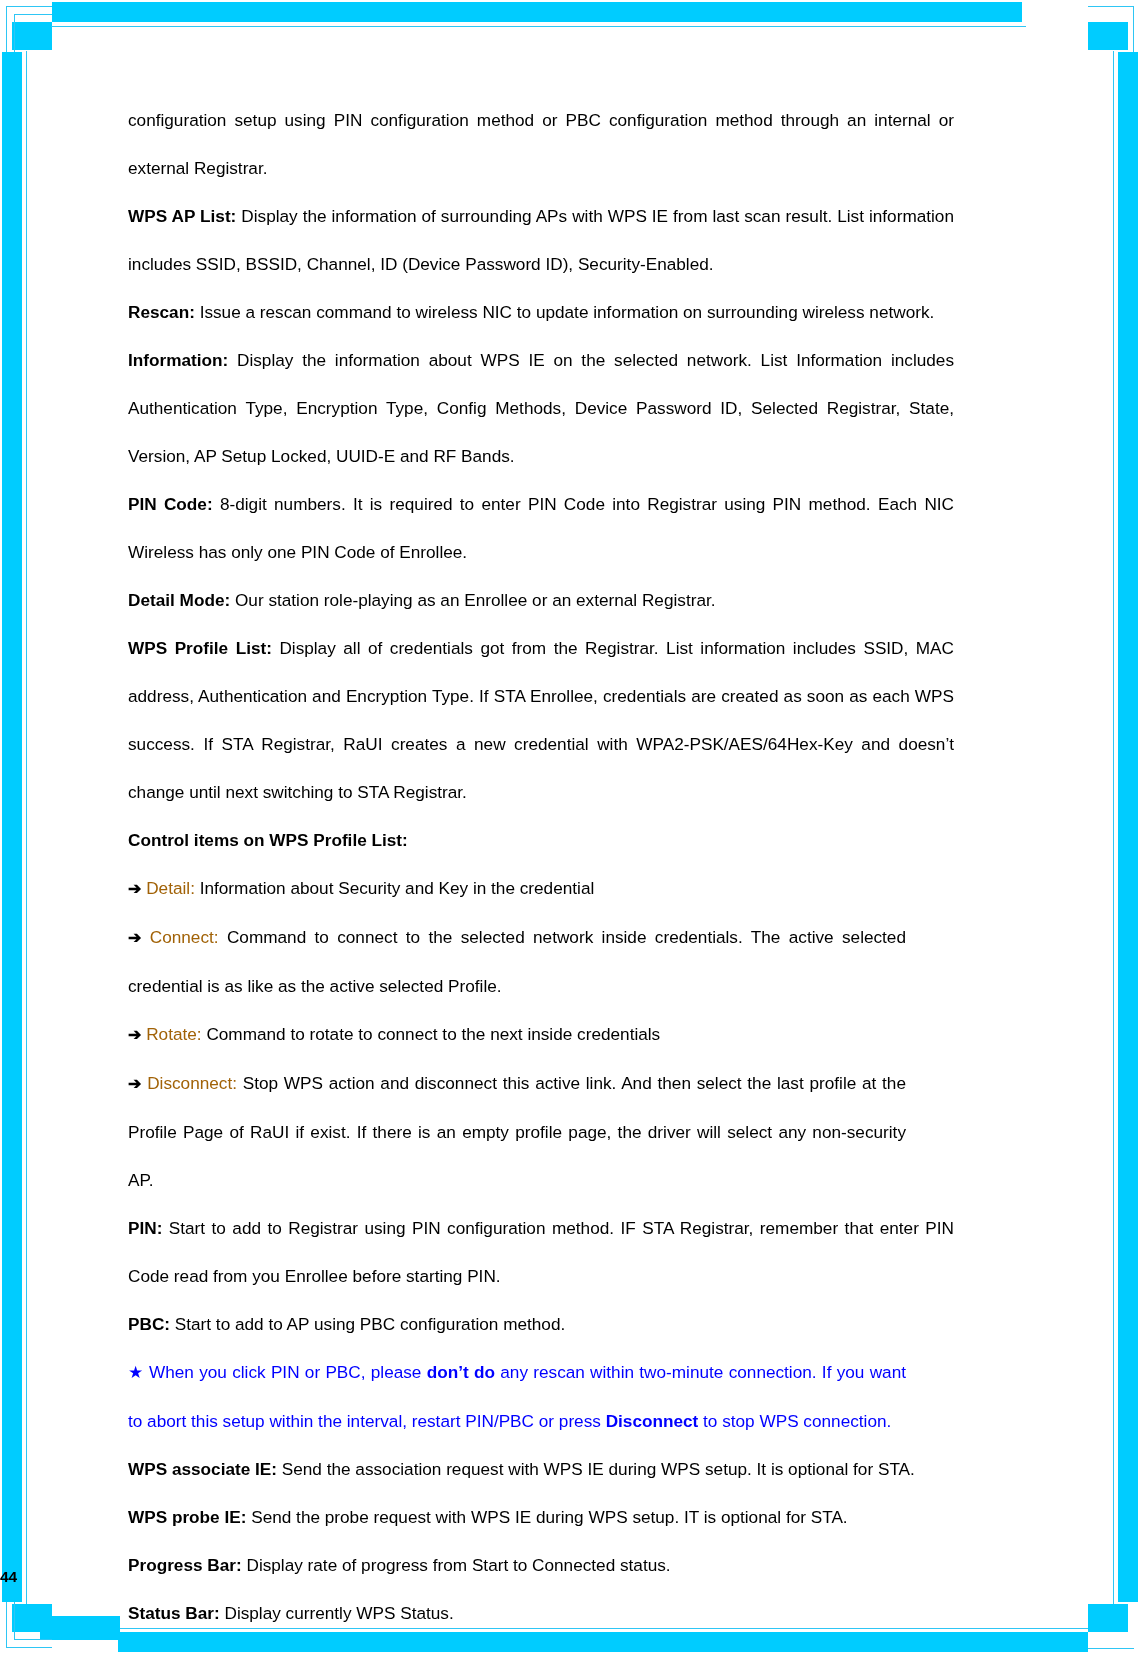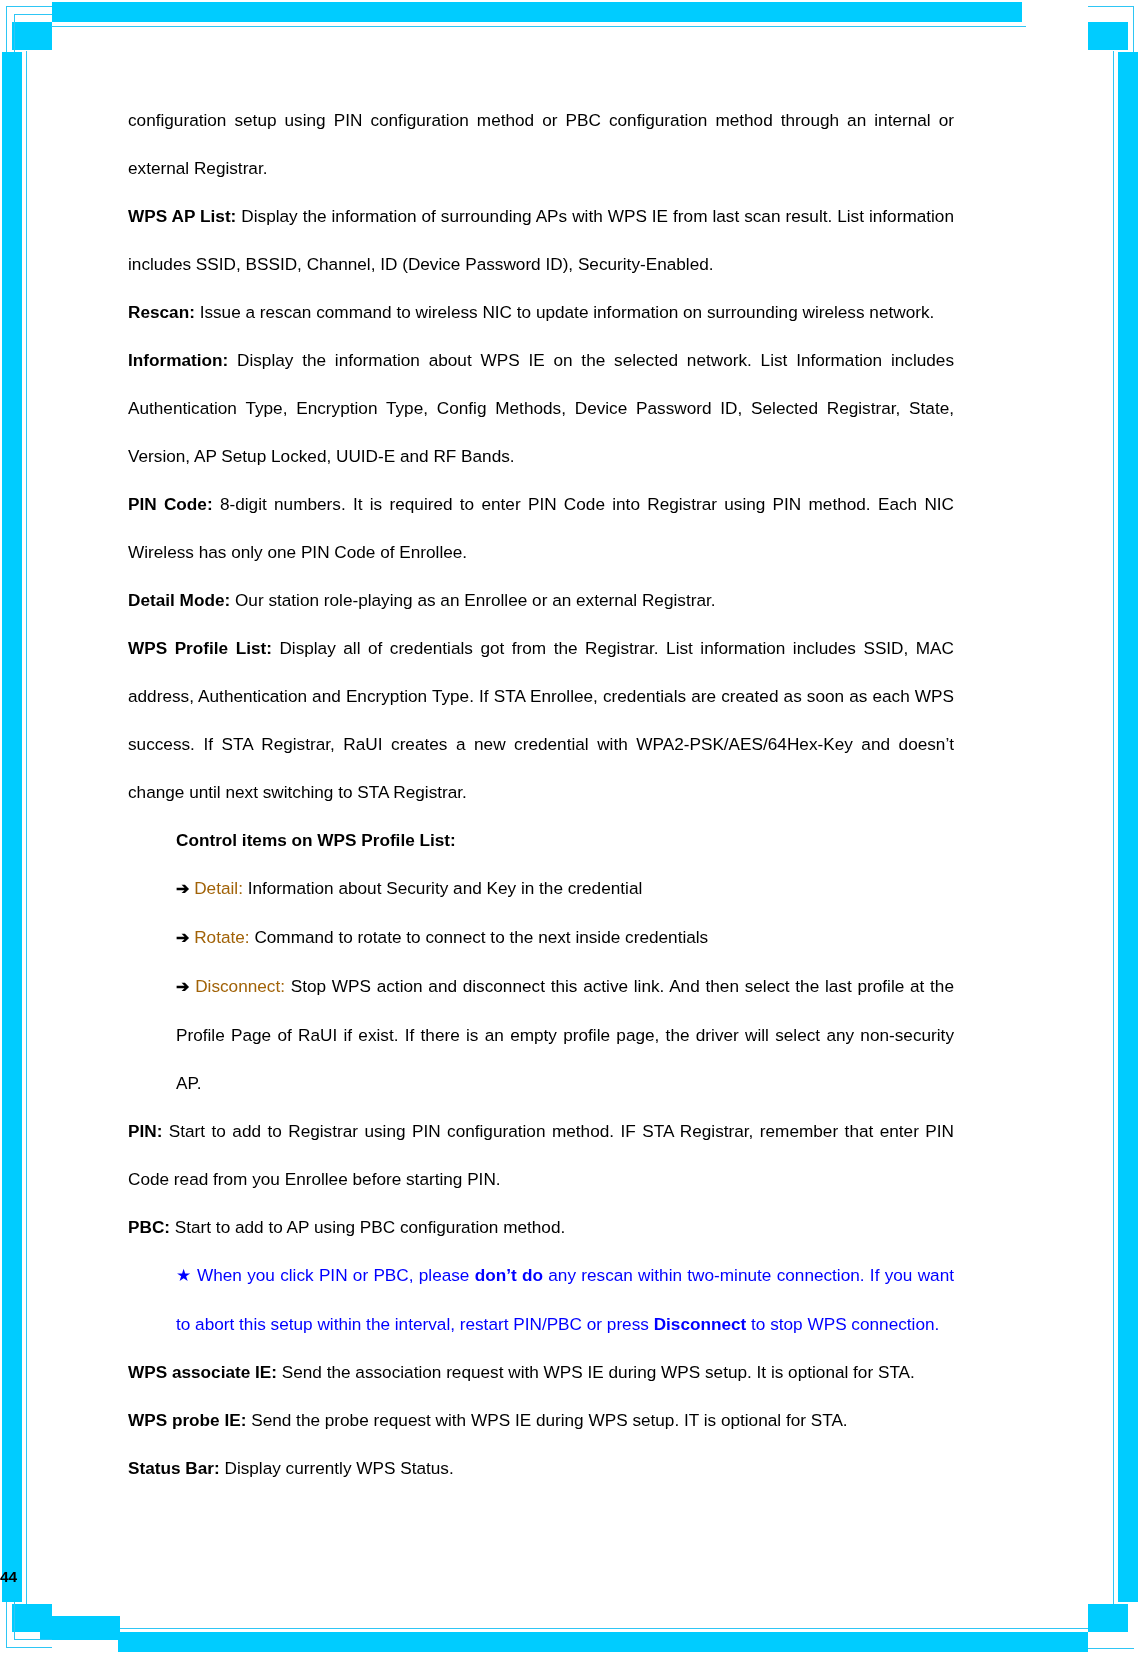--- a/index.html
+++ b/index.html
@@ -66,21 +66,20 @@
 
   p.para {
     margin: 0;
     font-size: 17.2px;
     line-height: 48px;
     color: #000000;
     text-align: justify;
     text-justify: inter-word;
   }
   p.para.indent {
-    margin-left: 48px;
     width: 778px;
   }
   b.lead { font-weight: bold; }
   span.blue { color: #a16207; }
   p.note {
     color: #0000FF;
   }
   .arrow {
     color: #000000;
     font-weight: bold;
@@ -149,34 +148,36 @@
   <p class="para"><b class="lead">PIN Code:</b><span> 8-digit numbers. It is required to enter PIN Code into Registrar using PIN method. Each NIC Wireless has only one PIN Code of Enrollee.</span></p>
 
   <p class="para"><b class="lead">Detail Mode:</b><span> Our station role-playing as an Enrollee or an external Registrar.</span></p>
 
   <p class="para"><b class="lead">WPS Profile List:</b><span> Display all of credentials got from the Registrar. List information includes SSID, MAC address, Authentication and Encryption Type. If STA Enrollee, credentials are created as soon as each WPS success. If STA Registrar, RaUI creates a new credential with WPA2-PSK/AES/64Hex-Key and doesn’t change until next switching to STA Registrar.</span></p>
 
   <p class="para indent"><b class="lead">Control items on WPS Profile List:</b></p>
 
   <p class="para indent"><span class="arrow">➔</span> <span class="blue">Detail:</span><span> Information about Security and Key in the credential</span></p>
 
+  <p class="para indent"><span class="arrow">➔</span> <span class="blue">Connect:</span><span> Command to connect to the selected network inside credentials. The active selected credential is as like as the active selected Profile.</span></p>
 
   <p class="para indent"><span class="arrow">➔</span> <span class="blue">Rotate:</span><span> Command to rotate to connect to the next inside credentials</span></p>
 
   <p class="para indent"><span class="arrow">➔</span> <span class="blue">Disconnect:</span><span> Stop WPS action and disconnect this active link. And then select the last profile at the Profile Page of RaUI if exist. If there is an empty profile page, the driver will select any non-security AP.</span></p>
 
 
   <p class="para"><b class="lead">PIN:</b><span> Start to add to Registrar using PIN configuration method. IF STA Registrar, remember that enter PIN Code read from you Enrollee before starting PIN.</span></p>
 
   <p class="para"><b class="lead">PBC:</b><span> Start to add to AP using PBC configuration method.</span></p>
 
   <p class="para indent note"><span class="star">★</span> <span>When you click PIN or PBC, please </span><b>don’t do</b><span> any rescan within two-minute connection. If you want to abort this setup within the interval, restart PIN/PBC or press </span><b>Disconnect</b><span> to stop WPS connection.</span></p>
 
   <p class="para"><b class="lead">WPS associate IE:</b><span> Send the association request with WPS IE during WPS setup. It is optional for STA.</span></p>
 
   <p class="para"><b class="lead">WPS probe IE:</b><span> Send the probe request with WPS IE during WPS setup. IT is optional for STA.</span></p>
 
+  <p class="para"><b class="lead">Progress Bar:</b><span> Display rate of progress from Start to Connected status.</span></p>
 
   <p class="para"><b class="lead">Status Bar:</b><span> Display currently WPS Status.</span></p>
 
 </div>
 
 <div id="page-number">44</div>
 
 </body></html>

